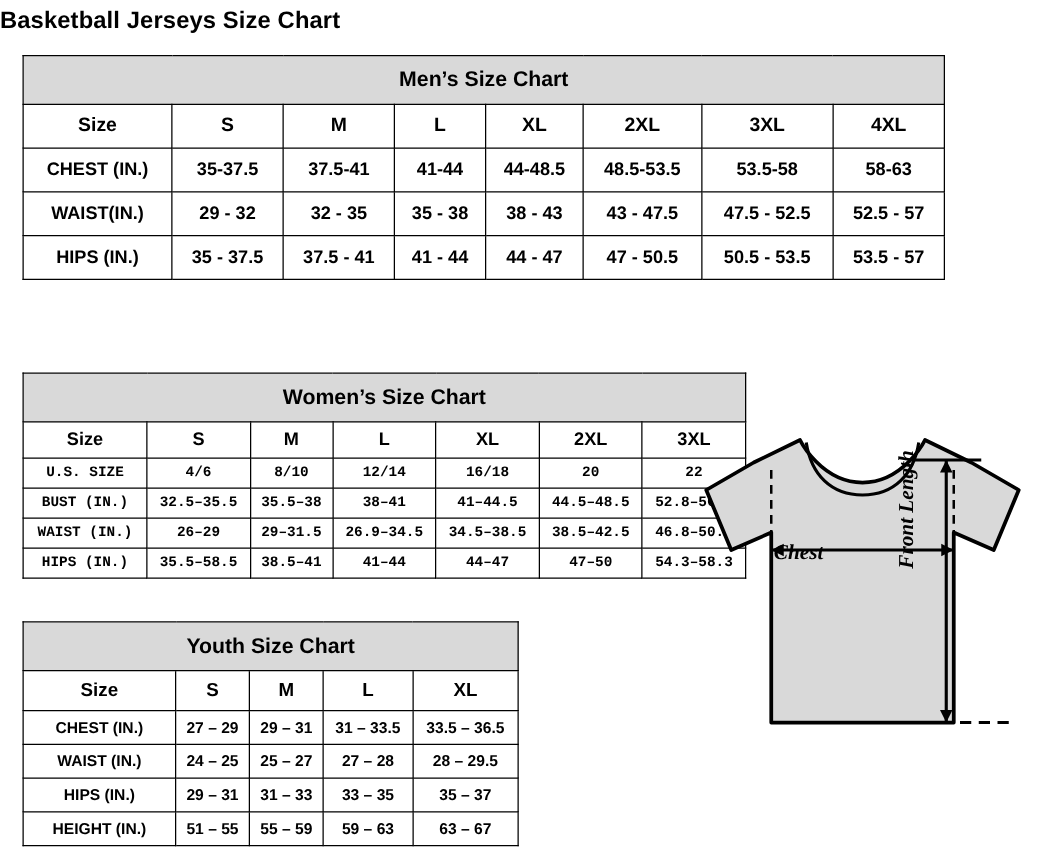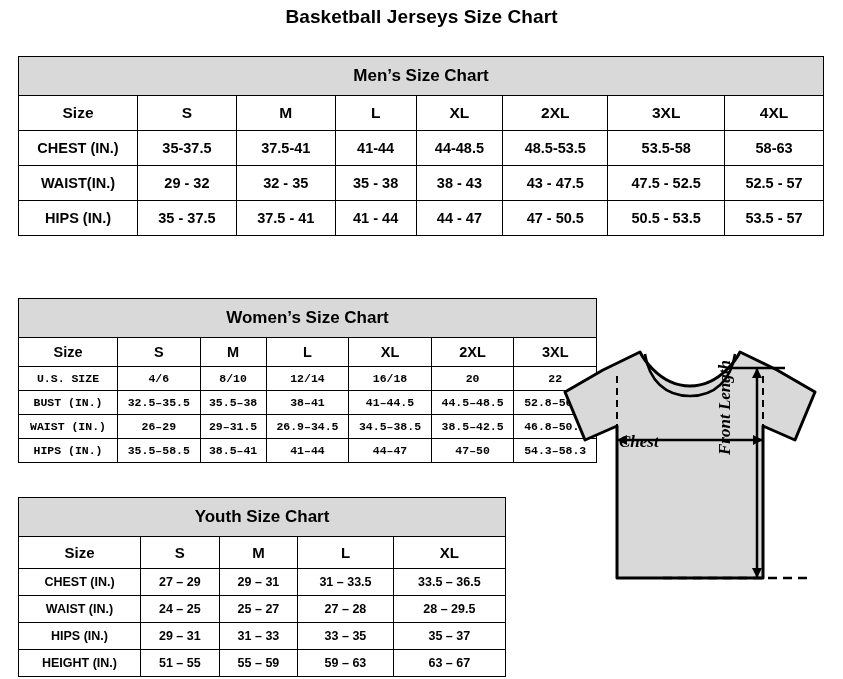--- a/index.html
+++ b/index.html
@@ -13,21 +13,20 @@
     position: relative;
     font-family: "Liberation Sans", sans-serif;
     color: #000000;
     overflow: hidden;
   }
   #page-title {
     position: absolute;
     top: 6px;
     left: 0;
     width: 843px;
-    text-align: center;
     font-size: 19px;
     font-weight: bold;
     letter-spacing: 0.1px;
   }
 
   table.chart {
     border-collapse: collapse;
     position: absolute;
     background: #ffffff;
   }
@@ -45,44 +44,44 @@
   }
   .colhdr td {
     background: #ffffff;
     font-size: 15px;
     padding: 7px 0;
     margin-left: 24px;
   }
 
   
   #mens-table {
-    top: 56px;
+    top: 44px;
     left: 18px;
-    width: 806px;
+    width: 738px;
   }
   #mens-table .colhdr td { font-size: 15.5px; padding: 8px 4px; }
   #mens-table .datarow td { font-size: 14.5px; padding: 9px 4px; }
   #mens-table .rowlabel { font-size: 14.5px; }
 
   
   #womens-table {
     top: 298px;
     left: 18px;
     width: 579px;
   }
   #womens-table .hdrbar td { font-size: 17px; padding: 9px 0; }
   #womens-table .colhdr td { font-size: 14.5px; padding: 6px 3px; }
   #womens-table .datarow td { font-size: 11.5px; padding: 5px 3px; font-family: Liberation Mono, monospace; }
   #womens-table .rowlabel { font-size: 11.5px; }
 
   
   #youth-table {
     top: 497px;
     left: 18px;
-    width: 488px;
+    width: 397px;
   }
   #youth-table .hdrbar td { font-size: 17px; padding: 9px 0; }
   #youth-table .colhdr td { font-size: 15px; padding: 7px 3px; }
   #youth-table .datarow td { font-size: 12.5px; padding: 6px 3px; }
   #youth-table .rowlabel { font-size: 12.5px; }
 
   
   #shirt-diagram {
     position: absolute;
     left: 545px;

